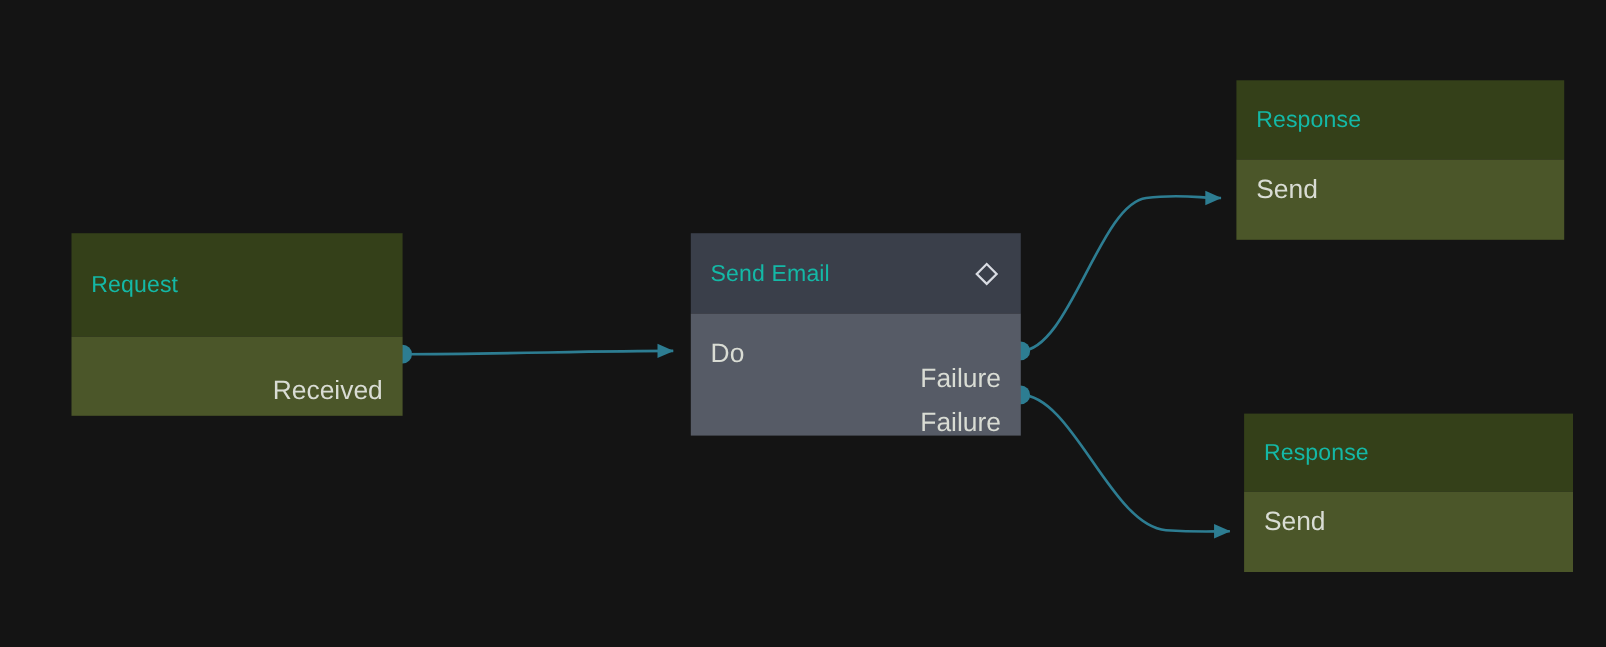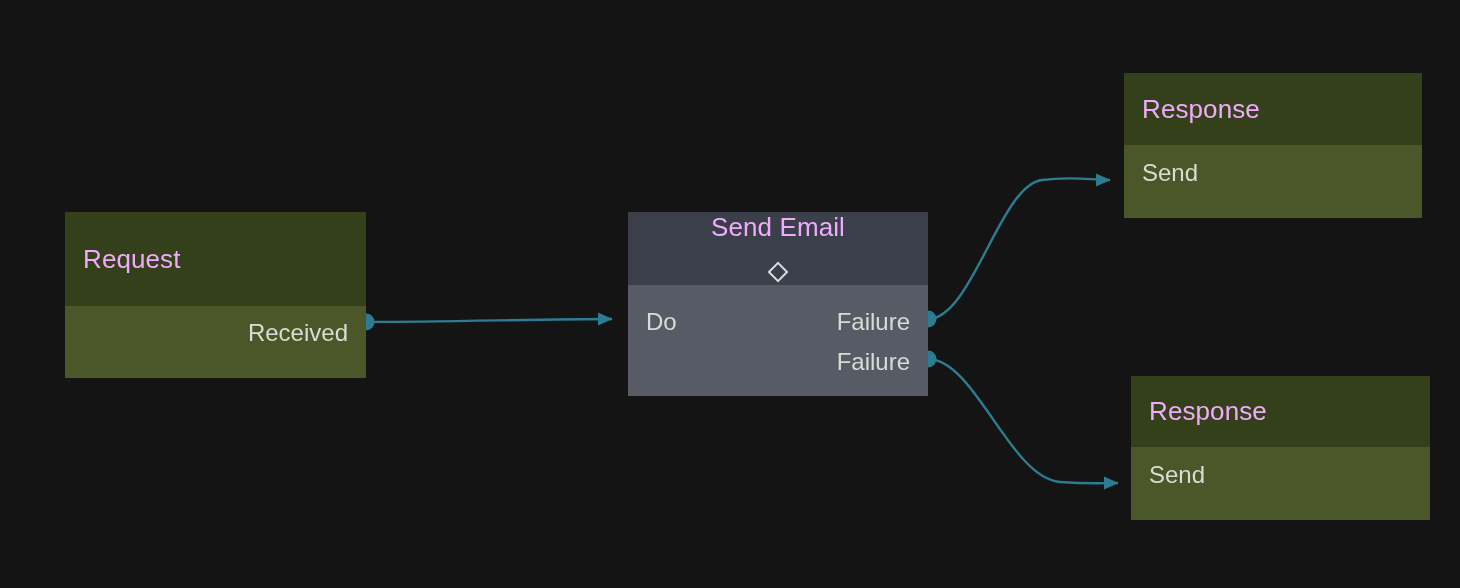--- a/index.html
+++ b/index.html
@@ -32,54 +32,54 @@
     overflow: visible;
   }
   .node-header {
     display: flex;
     align-items: center;
     justify-content: space-between;
     box-sizing: border-box;
     padding: 0 18px;
   }
   .node-title {
-    font-size: 26px;
-    color: #f0abfc;
+    font-size: 21px;
+    color: #14b8a6;
     letter-spacing: 0.1px;
     white-space: nowrap;
   }
   .node-body {
     position: relative;
     box-sizing: border-box;
   }
   .port-row {
     position: absolute;
     display: flex;
     align-items: center;
     font-size: 24px;
     color: #d9dcd4;
     white-space: nowrap;
   }
   .port-row.in {
     left: 18px;
   }
   .port-row.out {
     right: 18px;
+    margin-top: 23px;
   }
   
   .node-green > .node-header {
     background: #344019;
   }
   .node-green > .node-body {
     background: #4b5629;
   }
   
   .node-slate > .node-header {
     background: #3a3f4a;
-    flex-direction: column;
   }
   .node-slate > .node-body {
     background: #565b66;
   }
   .diamond-icon {
     width: 26px;
     height: 26px;
     display: inline-block;
   }
   

